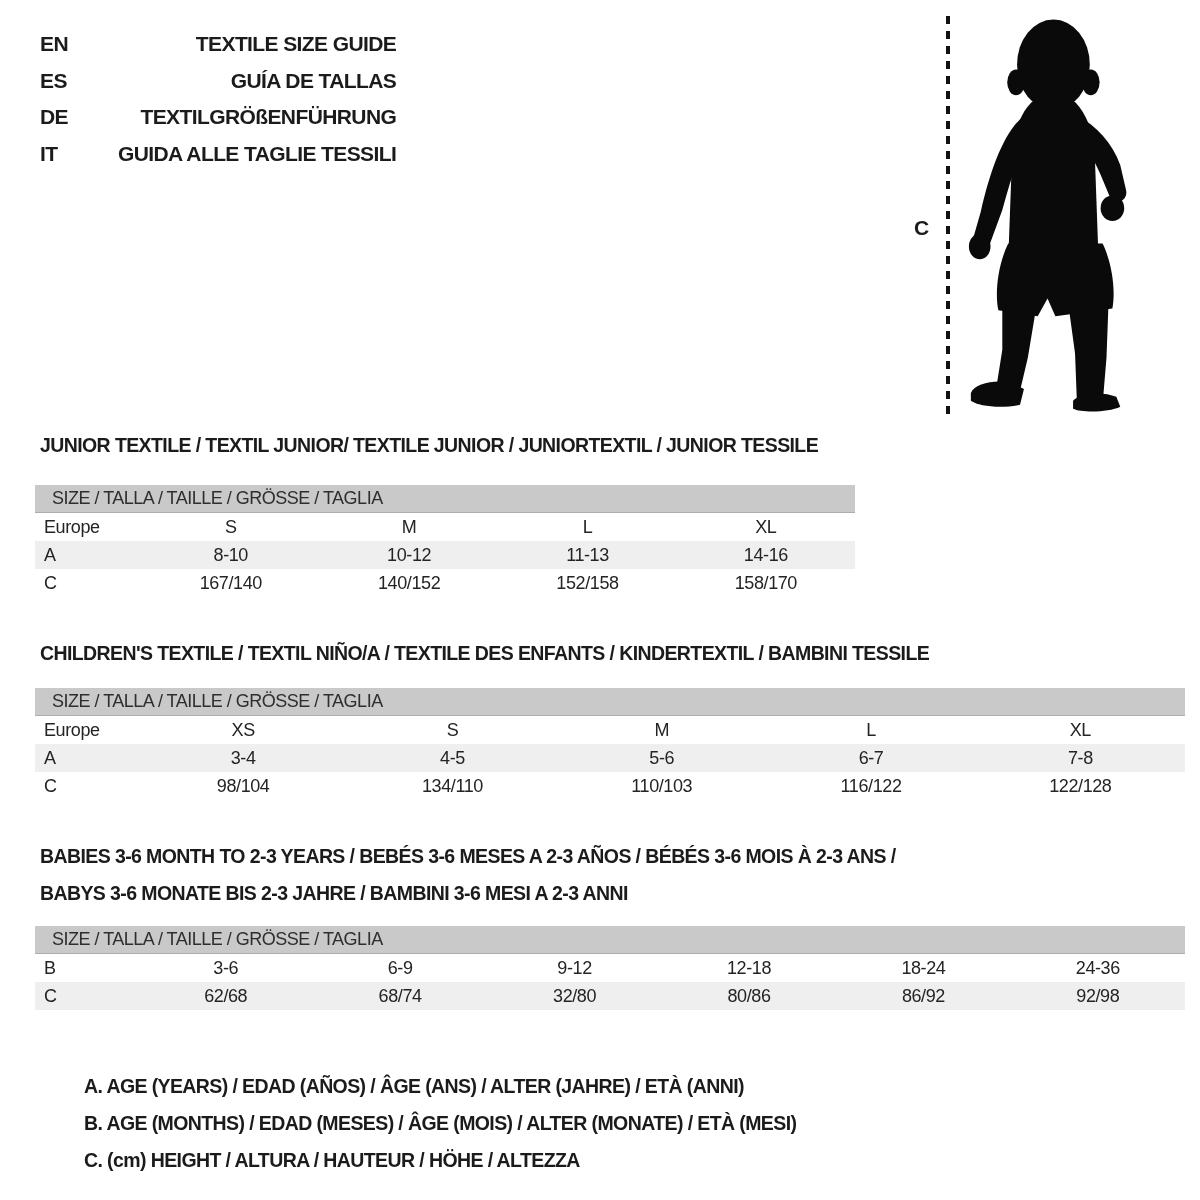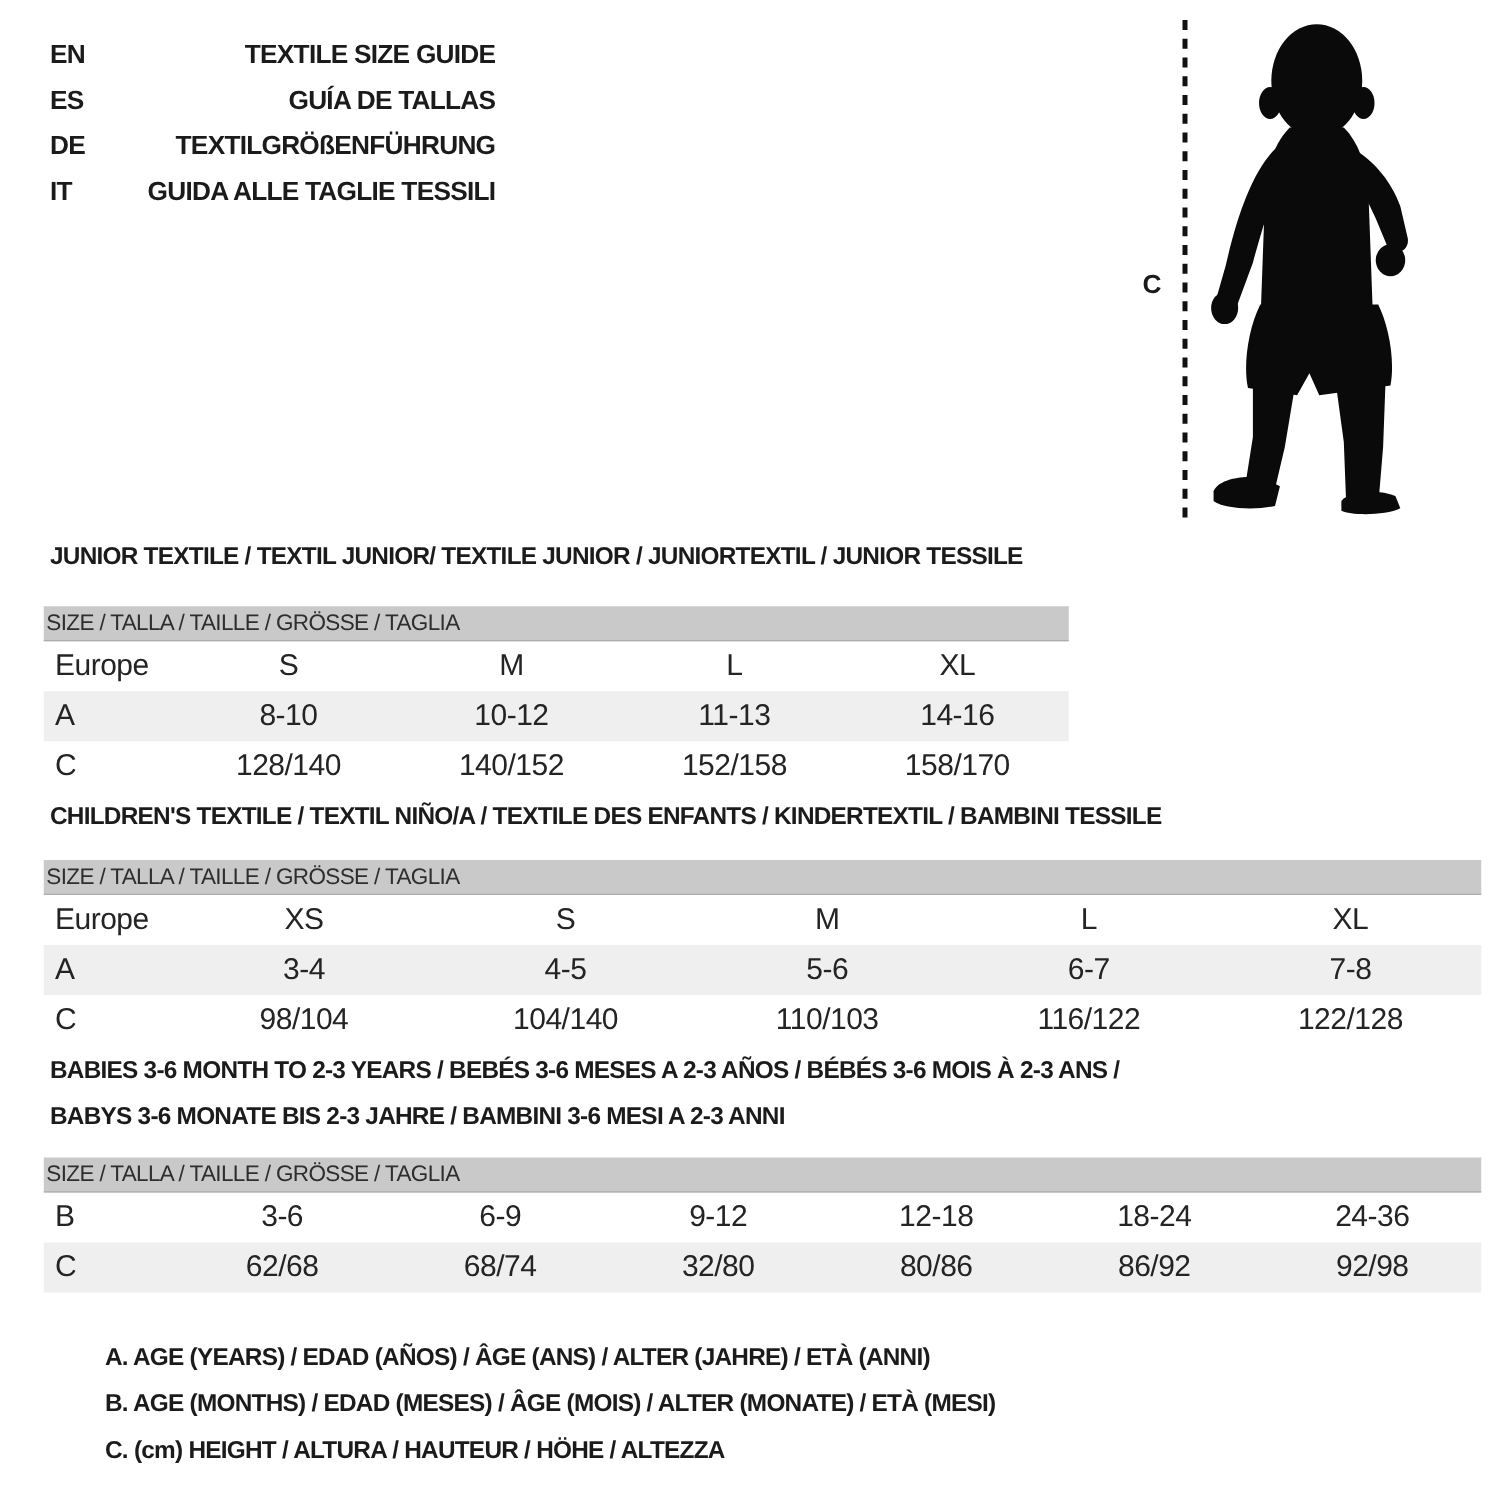--- a/index.html
+++ b/index.html
@@ -35,25 +35,25 @@
   }
   .sec-2 .section-title{line-height:37px;}
 
   .s-table{position:absolute;left:-5px;}
   .sec-0 .s-table{top:52px;width:820px;}
   .sec-1 .s-table{top:47px;width:1150px;}
   .sec-2 .s-table{top:88px;width:1150px;}
 
   .size-bar{
     height:28px;background:var(--bar-bg,#c9c9c9);
-    display:flex;align-items:center;padding-left:2px;box-sizing:border-box;
+    display:flex;align-items:center;padding-left:17px;box-sizing:border-box;
     font-size:18px;letter-spacing:-0.5px;color:#2e2e2e;
     border-bottom:1px solid #adadad;
   }
-  .trow{display:flex;height:40px;align-items:center;font-size:24px;letter-spacing:-0.4px;color:#242424;}
+  .trow{display:flex;height:28px;align-items:center;font-size:18px;letter-spacing:-0.4px;color:#242424;}
   .trow.shaded{background:var(--shade-bg,#efefef);}
   .cell{box-sizing:border-box;white-space:nowrap;}
   .cell.label{padding-left:9px;}
   .sec-0 .cell.label{width:13%;}
   .sec-1 .cell.label,.sec-2 .cell.label{width:9%;}
   .cell.value{flex:1;text-align:center;}
 
   
   .legend{position:absolute;left:40px;top:1068px;margin-left:44px;}
   .legend-row{
@@ -122,21 +122,21 @@
           </div>
           <div class="trow shaded">
             <div class="cell label">A</div>
             <div class="cell value">8-10</div>
             <div class="cell value">10-12</div>
             <div class="cell value">11-13</div>
             <div class="cell value">14-16</div>
           </div>
           <div class="trow">
             <div class="cell label">C</div>
-            <div class="cell value">128/140</div>
+            <div class="cell value">167/140</div>
             <div class="cell value">140/152</div>
             <div class="cell value">152/158</div>
             <div class="cell value">158/170</div>
           </div>
         </div>
       </div>
       <div class="section sec-1">
         <div class="section-title">CHILDREN'S TEXTILE / TEXTIL NIÑO/A / TEXTILE DES ENFANTS / KINDERTEXTIL / BAMBINI TESSILE</div>
         <div class="s-table">
           <div class="size-bar">SIZE / TALLA / TAILLE / GRÖSSE / TAGLIA</div>
@@ -152,21 +152,21 @@
             <div class="cell label">A</div>
             <div class="cell value">3-4</div>
             <div class="cell value">4-5</div>
             <div class="cell value">5-6</div>
             <div class="cell value">6-7</div>
             <div class="cell value">7-8</div>
           </div>
           <div class="trow">
             <div class="cell label">C</div>
             <div class="cell value">98/104</div>
-            <div class="cell value">104/140</div>
+            <div class="cell value">134/110</div>
             <div class="cell value">110/103</div>
             <div class="cell value">116/122</div>
             <div class="cell value">122/128</div>
           </div>
         </div>
       </div>
       <div class="section sec-2">
         <div class="section-title">BABIES 3-6 MONTH TO 2-3 YEARS / BEBÉS 3-6 MESES A 2-3 AÑOS / BÉBÉS 3-6 MOIS À 2-3 ANS /</div>
         <div class="section-title">BABYS 3-6 MONATE BIS 2-3 JAHRE / BAMBINI 3-6 MESI A 2-3 ANNI</div>
         <div class="s-table">

